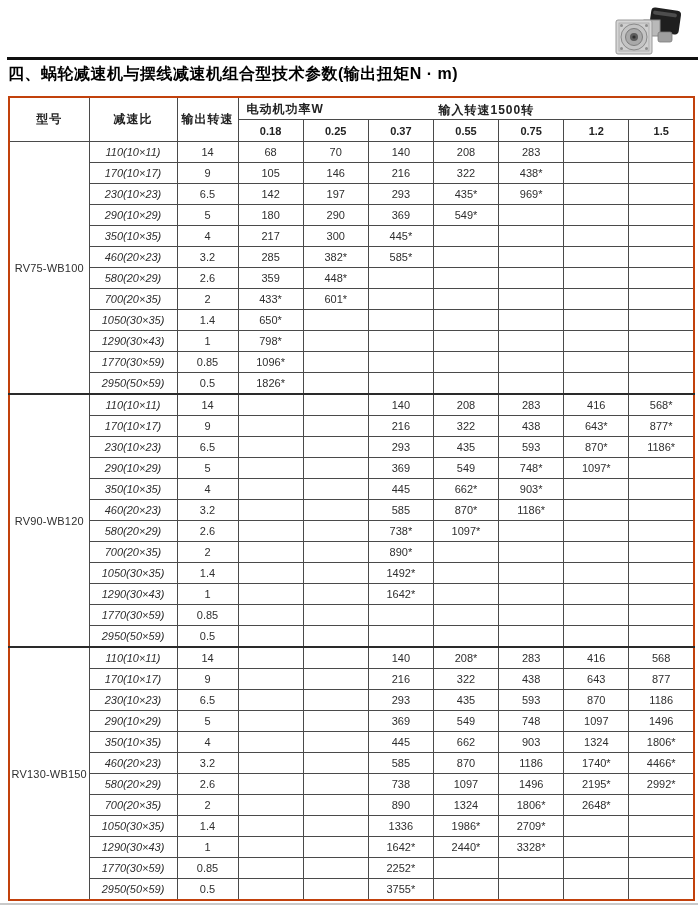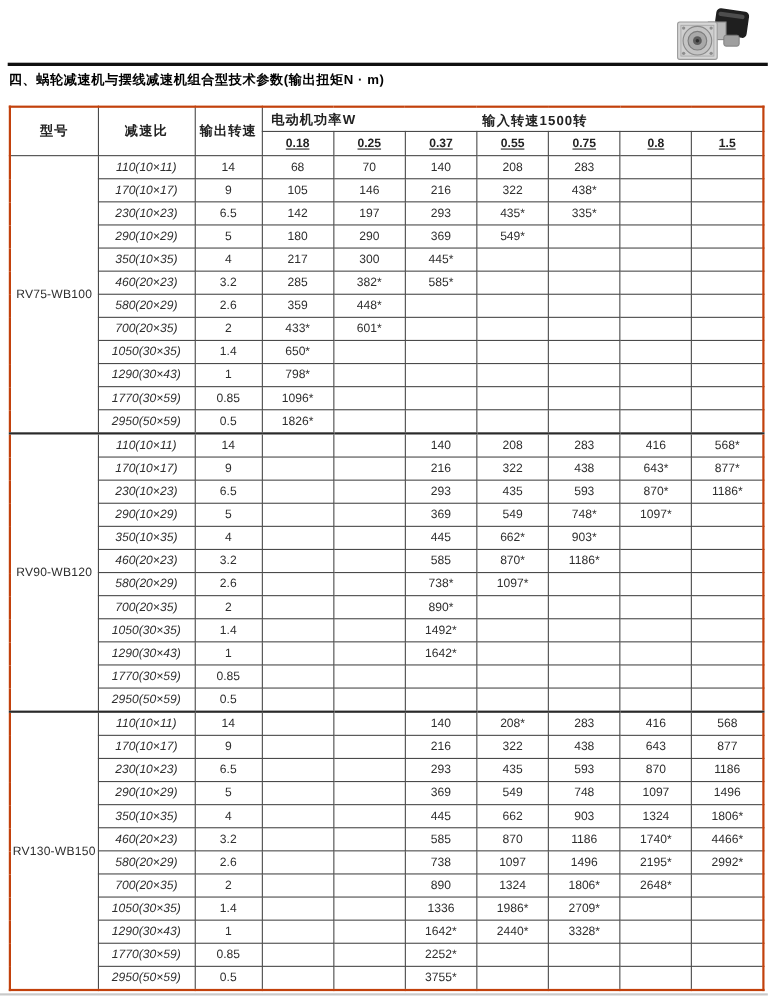--- a/index.html
+++ b/index.html
@@ -7,36 +7,36 @@
     width:698px;height:905px;background:#fff;position:relative;
     font-family:"Liberation Sans","DejaVu Sans",sans-serif;color:#1c1c1c;
     overflow:hidden;
   }
   .page-edge{position:absolute;left:0;top:0;width:698px;height:903px;
     border-bottom:2px solid #c9c9c9;pointer-events:none;}
   .top-rule{position:absolute;left:7px;right:0;top:57px;height:3px;background:#101010;}
   .gear-photo{position:absolute;top:4px;right:12px;width:80px;height:54px;}
   .page-title{
     position:absolute;left:8px;top:64px;margin:0;
-    font-size:12px;font-weight:bold;color:#000;letter-spacing:0.5px;white-space:nowrap;
+    font-size:16px;font-weight:bold;color:#000;letter-spacing:0.5px;white-space:nowrap;
   }
   table.spec{
     position:absolute;left:8px;top:96px;width:687px;
     border-collapse:collapse;table-layout:fixed;
     border:2px solid #c2410c;
   }
   table.spec th, table.spec td{
     border:1px solid #4a4a4a;
     text-align:center;vertical-align:middle;
     font-size:11px;color:#2e2e2e;
     padding:0;overflow:hidden;white-space:nowrap;
   }
   table.spec thead th{height:21px;color:#222;}
   table.spec thead .cn{font-size:12px;font-weight:bold;letter-spacing:1px;}
-  table.spec thead .pw{font-size:11px;font-weight:bold;text-decoration:underline;}
+  table.spec thead .pw{font-size:11px;font-weight:bold;}
   th.group-head{position:relative;text-align:left;margin-top:39px;}
   th.group-head .lbl-power{position:absolute;left:8px;top:3px;font-size:12px;font-weight:bold;letter-spacing:1px;}
   th.group-head .lbl-speed{position:absolute;left:200px;top:4px;font-size:12px;font-weight:bold;letter-spacing:1px;}
   table.spec tbody td{height:20px;}
   table.spec tbody tr.group-start td{border-top:2px solid #2a2a2a;}
   td.model-cell{font-size:11px;color:#222;letter-spacing:0.2px;}
   td.ratio-cell{font-size:11px;font-style:italic;}
 </style>
 </head>
 <body>
@@ -86,21 +86,21 @@
         <span class="lbl-power">电动机功率W</span>
         <span class="lbl-speed">输入转速1500转</span>
       </th>
     </tr>
     <tr>
         <th class="pw">0.18</th>
         <th class="pw">0.25</th>
         <th class="pw">0.37</th>
         <th class="pw">0.55</th>
         <th class="pw">0.75</th>
-        <th class="pw">0.8</th>
+        <th class="pw">1.2</th>
         <th class="pw">1.5</th>
       </tr>
   </thead>
   <tbody>
       <tr>
         <td rowspan="12" class="model-cell">RV75-WB100</td>
         <td class="ratio-cell">110(10×11)</td>
         <td>14</td>
         <td>68</td>
         <td>70</td>
@@ -121,21 +121,21 @@
         <td></td>
         <td></td>
       </tr>
       <tr>
         <td class="ratio-cell">230(10×23)</td>
         <td>6.5</td>
         <td>142</td>
         <td>197</td>
         <td>293</td>
         <td>435*</td>
-        <td>335*</td>
+        <td>969*</td>
         <td></td>
         <td></td>
       </tr>
       <tr>
         <td class="ratio-cell">290(10×29)</td>
         <td>5</td>
         <td>180</td>
         <td>290</td>
         <td>369</td>
         <td>549*</td>

